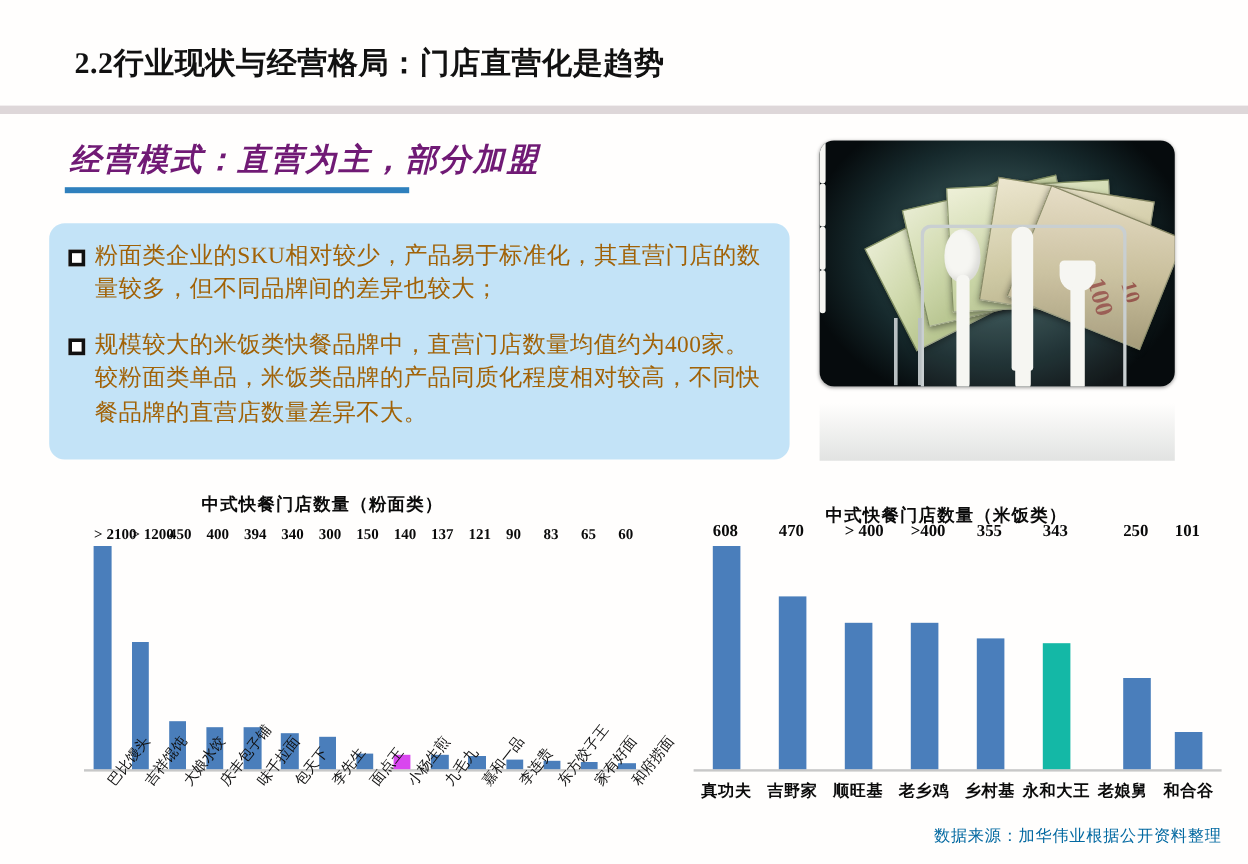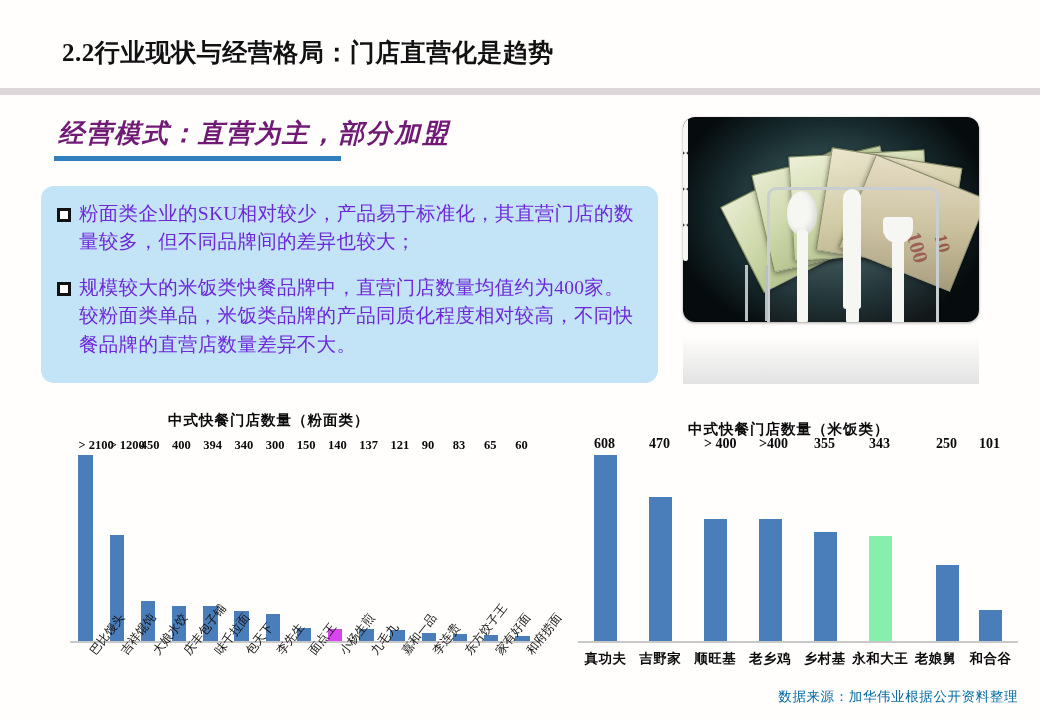--- a/index.html
+++ b/index.html
@@ -57,21 +57,21 @@
     position: absolute;
     left: 41px; top: 186px;
     width: 617px; height: 197px;
     background: #c3e3f7;
     border-radius: 13px;
     padding: 14px 18px 10px 16px;
   }
   .callout-item {
     display: flex;
     align-items: flex-start;
-    color: #6d28d9;
+    color: #a16207;
     font-size: 19.5px;
     line-height: 1.46;
     letter-spacing: 0.3px;
     font-family: "Liberation Serif", "DejaVu Serif", serif;
   }
   .callout-item + .callout-item { margin-top: 17px; }
   .callout-bullet {
     flex: 0 0 auto;
     width: 14px; height: 14px;
     margin: 8px 8px 0 0;
@@ -415,21 +415,21 @@
         <div class="bar" style="height: 65.7895%; background: rgb(74, 126, 187);">
           <div class="bar-label">&gt;400</div>
         </div>
       </div>
       <div class="bar-slot">
         <div class="bar" style="height: 58.3882%; background: rgb(74, 126, 187);">
           <div class="bar-label">355</div>
         </div>
       </div>
       <div class="bar-slot">
-        <div class="bar" style="height: 56.4145%; background: #86efac;">
+        <div class="bar" style="height: 56.4145%; background: #14b8a6;">
           <div class="bar-label">343</div>
         </div>
       </div>
       <div class="bar-slot">
         <div class="bar" style="height: 41.1184%; background: rgb(74, 126, 187); margin-left: 24px;">
           <div class="bar-label">250</div>
         </div>
       </div>
       <div class="bar-slot">
         <div class="bar" style="height: 16.6118%; background: rgb(74, 126, 187);">

